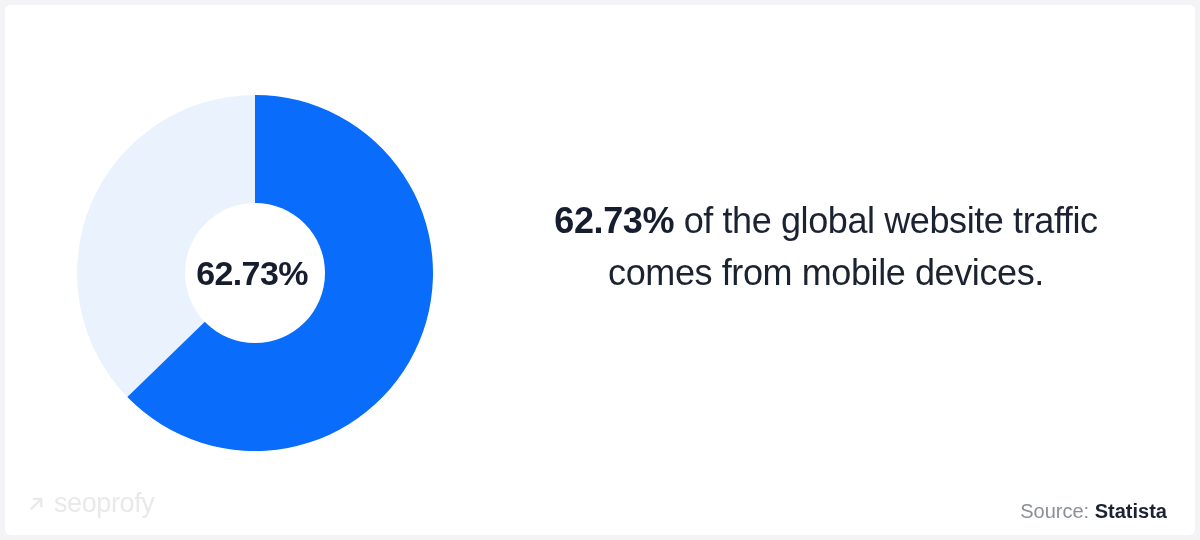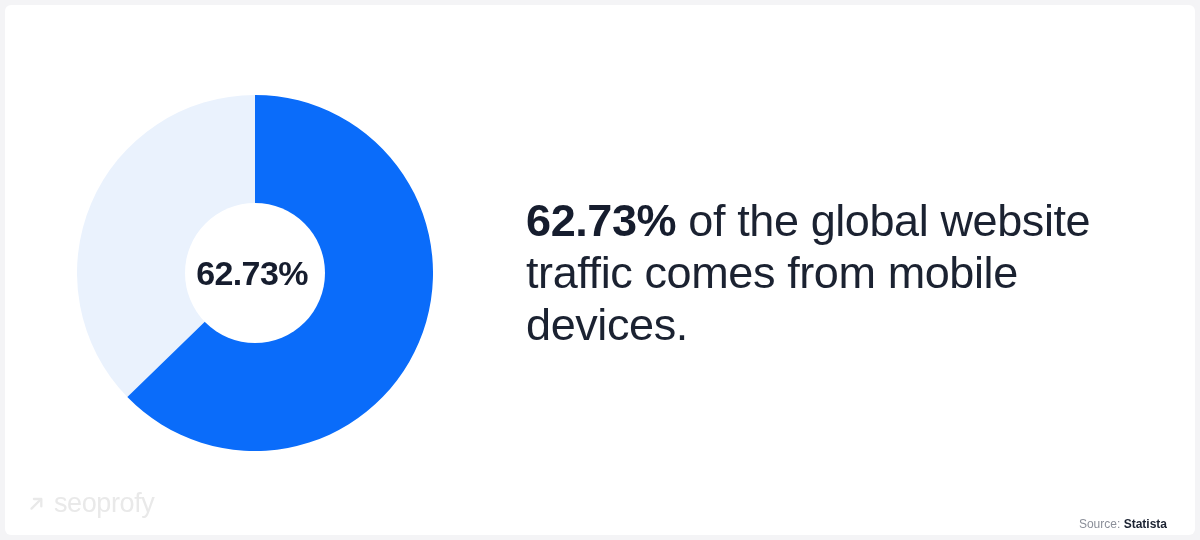--- a/index.html
+++ b/index.html
@@ -58,25 +58,26 @@
     transform: translate(-3px, 0px);
     white-space: nowrap;
   }
 
   
   .headline {
     position: absolute;
     left: 521px;
     top: 190px;
     width: 600px;
-    font-size: 45px;
+    font-size: 36px;
     line-height: 52px;
     color: #1b2231;
     letter-spacing: -0.4px;
     font-weight: normal;
+    text-align: center;
   }
   .headline .stat {
     font-weight: bold;
     color: #161d2e;
   }
 
   
   .logo {
     position: absolute;
     left: 22px;
@@ -93,22 +94,22 @@
   .logo-text {
     font-size: 27px;
     color: #e9e9e9;
     letter-spacing: -0.4px;
     line-height: 1;
   }
 
   .source {
     position: absolute;
     right: 28px;
-    bottom: 4px;
-    font-size: 12px;
+    bottom: 12px;
+    font-size: 20px;
     color: #8b8f99;
     white-space: nowrap;
   }
   .source .source-name {
     font-weight: bold;
     color: #1b2231;
   }
 </style>
 </head>
 <body>

